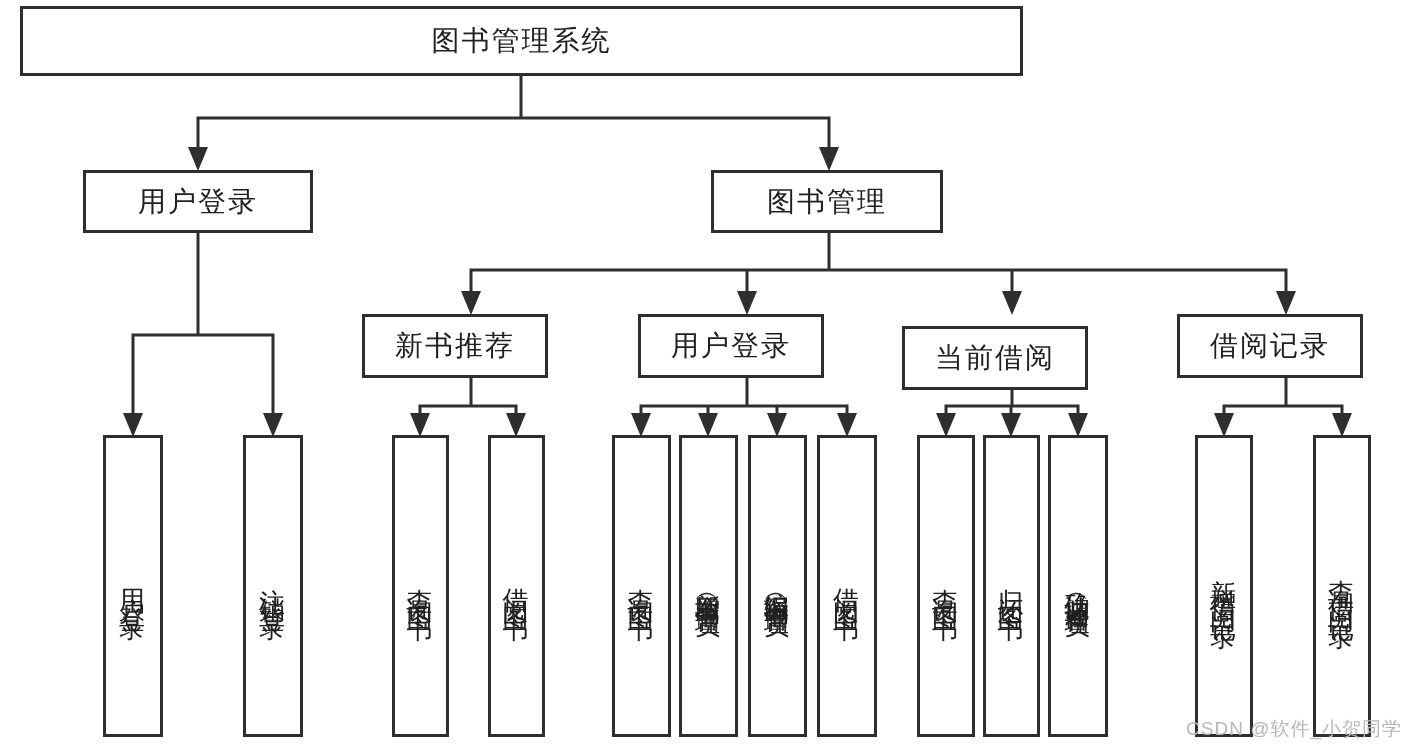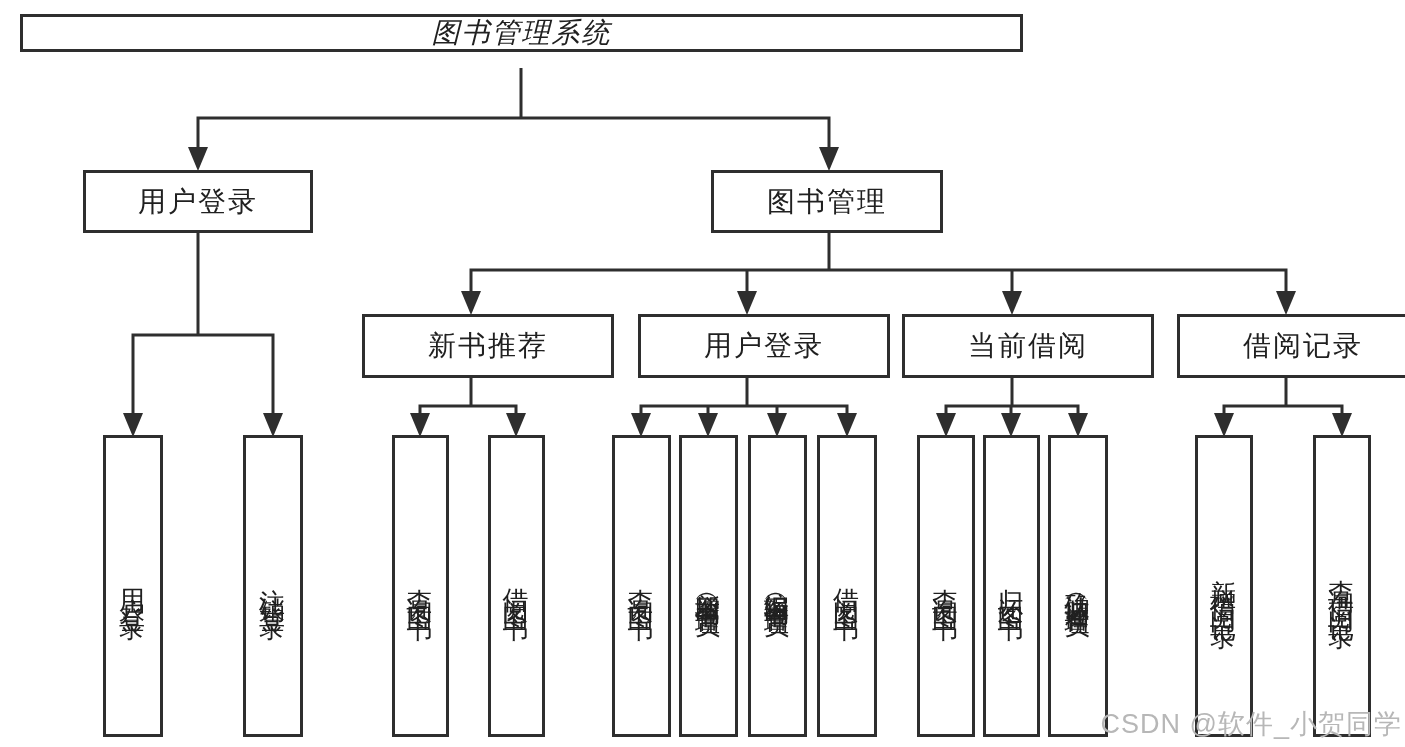--- a/index.html
+++ b/index.html
@@ -36,47 +36,47 @@
     text-orientation: mixed;
     font-size: 26px;
     letter-spacing: 9px;
     white-space: nowrap;
   }
   .v-label.dense {
     font-size: 25px;
     letter-spacing: 3px;
   }
   
-  .n-root   { left: 20px;   top: 14px;  width: 1003px; height: 38px; font-style: italic; }
+  .n-root   { left: 20px;   top: 6px;  width: 1003px; height: 70px; }
   .n-l2a    { left: 83px;   top: 170px; width: 230px;  height: 63px; }
   .n-l2b    { left: 711px;  top: 170px; width: 232px;  height: 63px; }
-  .n-l3     { top: 314px;   width: 252px; height: 64px; }
+  .n-l3     { top: 314px;   width: 186px; height: 64px; }
   .n-l3a    { left: 362px; }
   .n-l3b    { left: 638px; }
-  .n-l3c    { left: 902px; }
+  .n-l3c    { left: 902px; margin-top: 12px; }
   .n-l3d    { left: 1177px; }
   .leaf     { top: 435px; height: 302px; }
   .n-a1 { left: 103px;  width: 60px; }
   .n-a2 { left: 243px;  width: 60px; }
   .n-b1 { left: 392px;  width: 57px; }
   .n-b2 { left: 488px;  width: 57px; }
   .n-c1 { left: 612px;  width: 59px; }
   .n-c2 { left: 679px;  width: 59px; }
   .n-c3 { left: 748px;  width: 59px; }
   .n-c4 { left: 817px;  width: 60px; }
   .n-d1 { left: 917px;  width: 58px; }
   .n-d2 { left: 983px;  width: 57px; }
   .n-d3 { left: 1048px; width: 60px; }
   .n-e1 { left: 1195px; width: 58px; }
   .n-e2 { left: 1313px; width: 58px; }
   .watermark {
     position: absolute;
     right: 3px;
     bottom: 5px;
-    font-size: 27px;
+    font-size: 19px;
     letter-spacing: 1px;
     color: #b7b7b7;
     white-space: nowrap;
   }
 </style>
 </head>
 <body>
 
 <div id="canvas">
 

